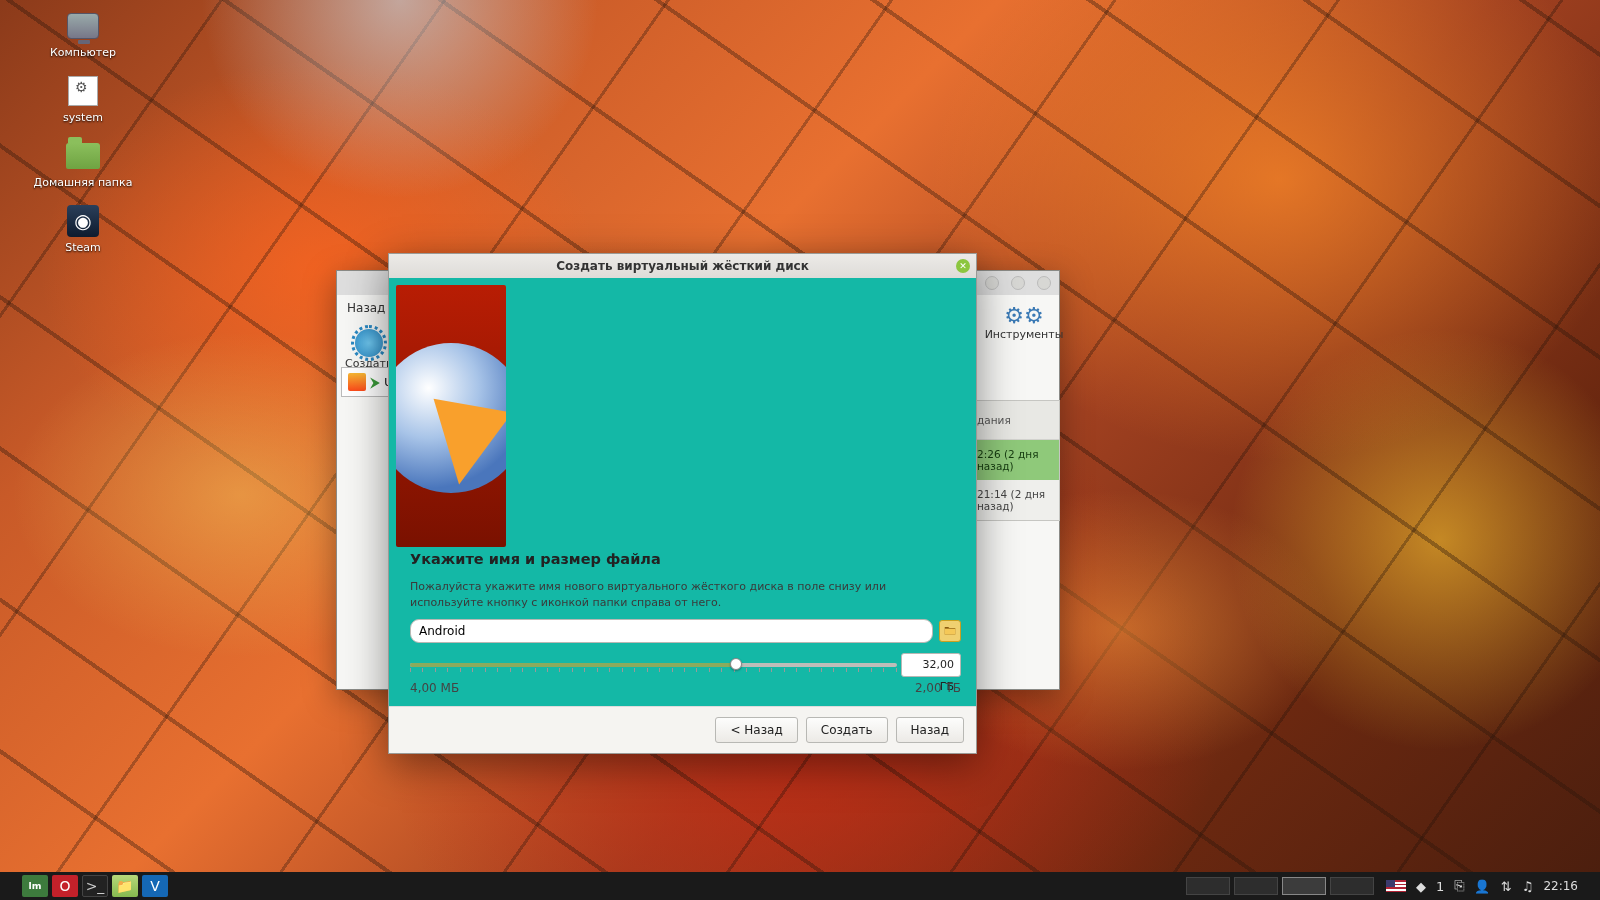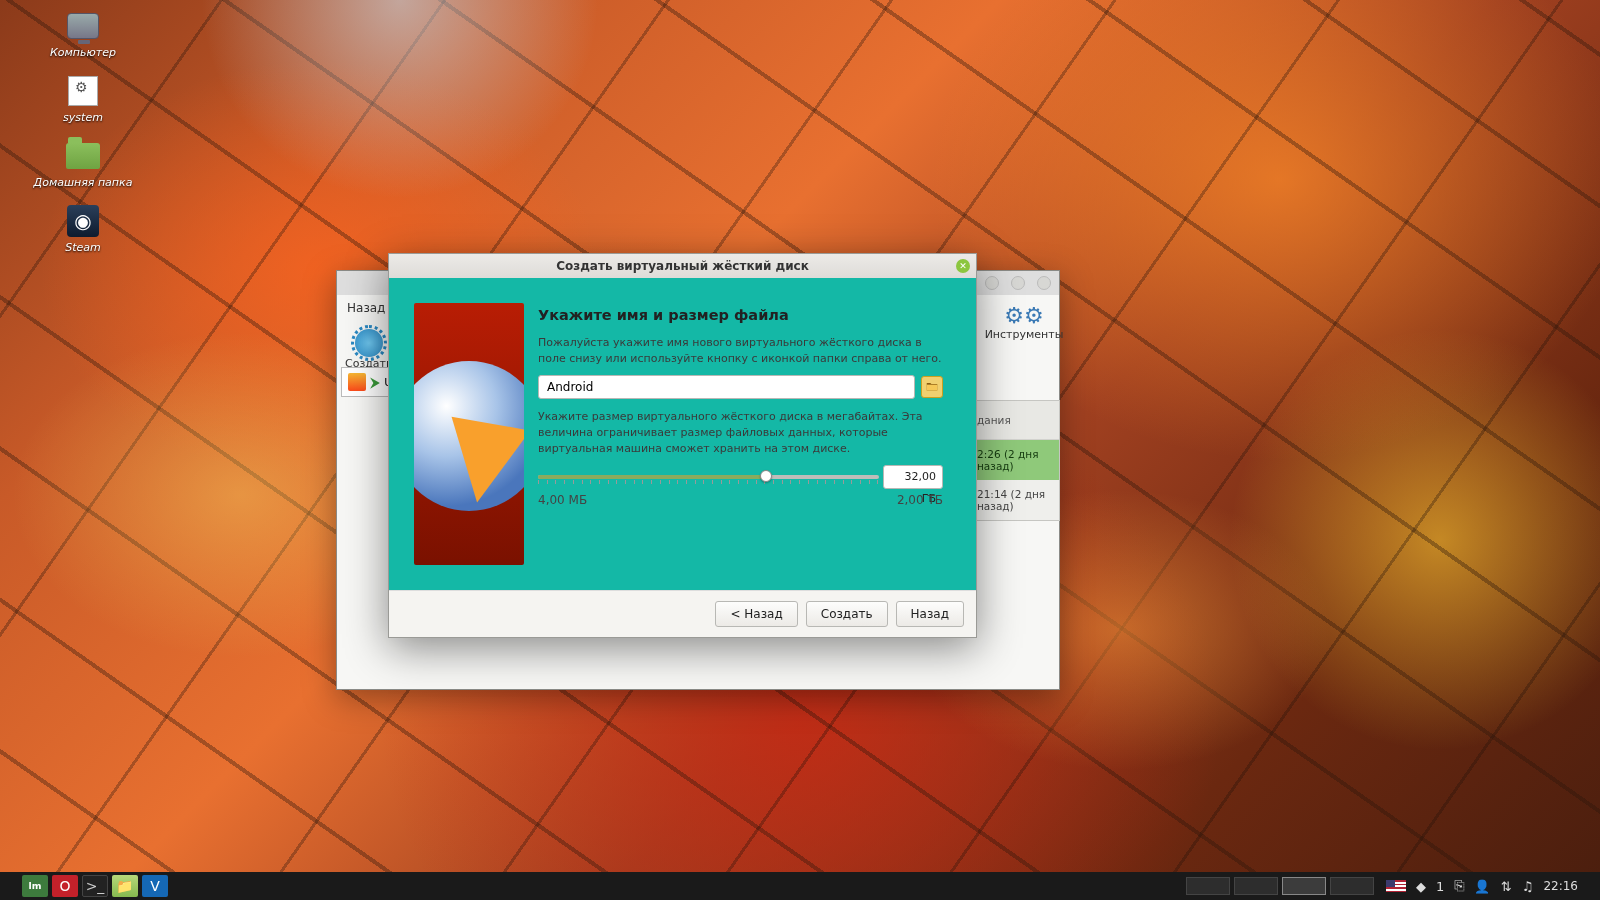--- a/index.html
+++ b/index.html
@@ -16,21 +16,21 @@
   repeating-linear-gradient(-55deg, transparent 0 180px, rgba(30,15,8,.3) 180px 183px);
 }
 .wallpaper::after { content:""; position:absolute; inset:0; background:
   radial-gradient(ellipse 350px 250px at 15% 55%, rgba(255,220,100,.4), transparent 65%),
   radial-gradient(ellipse 300px 200px at 70% 70%, rgba(255,160,60,.5), transparent 70%),
   radial-gradient(ellipse 200px 180px at 40% 40%, rgba(230,90,30,.5), transparent 70%);
 }
 .sky { position:absolute; top:0; left:200px; width:400px; height:200px; background: radial-gradient(ellipse at 50% 0%, rgba(200,220,235,.6), transparent 70%); }
 
 
-.desktop-icons { position:absolute; top:8px; left:8px; display:flex; flex-direction:column; gap:14px;font-style:italic; }
+.desktop-icons { position:absolute; top:8px; left:8px; display:flex; flex-direction:column; gap:14px; }
 .dicon { width:150px; display:flex; flex-direction:column; align-items:center; gap:2px; cursor:pointer; }
 .dicon .ibox { width:36px; height:36px; display:flex; align-items:center; justify-content:center; font-size:26px; }
 .dicon .lbl { color:#fff; font-size:11px; text-shadow:0 1px 2px #000; text-align:center; }
 .ico-computer { background: linear-gradient(#9aa,#778); border-radius:4px; width:32px; height:26px; border:1px solid #556; position:relative; }
 .ico-computer::after { content:""; position:absolute; bottom:-6px; left:10px; width:12px; height:4px; background:#667; border-radius:1px;}
 .ico-home { background: linear-gradient(#8bbf5c,#6fa342); width:34px; height:26px; border-radius:3px 3px 2px 2px; position:relative; }
 .ico-home::before { content:""; position:absolute; top:-6px; left:2px; width:14px; height:6px; background:#8bbf5c; border-radius:2px 2px 0 0;}
 .ico-system { background:#fff; border:1px solid #aaa; width:30px; height:30px; position:relative; }
 .ico-system::after { content:"⚙"; position:absolute; top:2px; left:6px; font-size:14px; color:#555; }
 .ico-steam { background: linear-gradient(#2a3f5a,#0e1b2e); width:32px; height:32px; border-radius:4px; display:flex; align-items:center; justify-content:center; color:#fff; font-size:20px; }
@@ -53,29 +53,29 @@
 
 .snap { position:absolute; left:970px; top:400px; width:90px; background:#efefec; border:1px solid #c6c6c2; font-size:10.5px;}
 .snap-h { background:#e8e8e4; padding:13px 6px; color:#555; border-bottom:1px solid #d2d2ce;}
 .snap-r { padding:8px 6px; color:#444;}
 .snap-r.hl { background:#8fc97a; color:#153b0f;}
 
 
 .dialog { position:absolute; left:388px; top:253px; width:589px; background:#14b8a6; border:1px solid #9a9a96; box-shadow: 0 10px 40px rgba(0,0,0,.45);}
 .dialog .dlg-title { height:24px; background: linear-gradient(#eceae7,#dedcd8); display:flex; align-items:center; justify-content:center; font-size:12px; font-weight:bold; color:#333; position:relative;}
 .dlg-title .close { position:absolute; right:6px; width:14px; height:14px; background:#8cc63f; border-radius:50%; display:flex; align-items:center; justify-content:center; color:#fff; font-size:9px; cursor:pointer; }
-.dialog .dlg-body { display:flex; padding:25px;}
+.dialog .dlg-body { display:flex; padding:7px;flex-direction:column;}
 .dialog .illus { width:110px; height:262px; background: linear-gradient(#b81d04 0%, #7a1100 100%); border-radius:2px; position:relative; overflow:hidden; flex-shrink:0;}
 .illus .disc { position:absolute; left:-20px; top:58px; width:150px; height:150px; border-radius:50%; background: radial-gradient(circle at 35% 30%, #fff, #a8c4e8 35%, #4a76bc 70%); }
 .illus .wedge { position:absolute; left:30px; top:120px; width:0; height:0; border-left:40px solid transparent; border-right:40px solid transparent; border-top:80px solid #f9a02c; transform: rotate(10deg);}
 .dialog .content { flex:1; padding: 4px 8px 4px 14px; color:#222;}
 .content h2 { font-size:14.5px; font-weight:bold; margin-bottom:12px; }
 .content p { font-size:11px; color:#3a3a3a; line-height:1.45; margin-bottom:8px;}
 .name-row { display:flex; gap:6px; align-items:center; margin:4px 0 10px 0;}
-.name-row input { flex:1; height:24px; border:1px solid #b8b8b4; background:#fff; padding:0 8px; font-size:12px; border-radius:3px; }
+.name-row input { flex:1; height:24px; border:1px solid #b8b8b4; background:#fff; padding:0 8px; font-size:12px; border-radius:9px; }
 .browse { width:22px; height:22px; background:#f0d070; border:1px solid #caa020; border-radius:3px; display:flex; align-items:center; justify-content:center; cursor:pointer;}
 .browse svg { width:14px; height:14px; }
 .slider-row { display:flex; align-items:center; gap:4px; margin-top:6px;}
 .slider-wrap { flex:1; position:relative; height:18px;}
 .track { position:absolute; left:0; right:0; top:7px; height:4px; background: #bdbdb9; border-radius:2px;}
 .track-fill { position:absolute; left:0; top:7px; height:4px; background:#8aab5d; border-radius:2px;}
 .ticks { position:absolute; left:0; right:0; top:12px; height:5px; display:flex; justify-content:space-between;}
 .ticks span { width:1px; height:4px; background:#999;}
 .thumb { position:absolute; top:2px; width:12px; height:12px; background:#fff; border:1px solid #888; border-radius:50%; box-shadow:0 1px 2px rgba(0,0,0,.3); cursor:pointer;}
 .sizebox { width:60px; height:24px; border:1px solid #b8b8b4; background:#fff; font-size:11px; text-align:right; padding:0 6px; border-radius:3px; line-height:22px;}
@@ -185,21 +185,20 @@
       <p>Пожалуйста укажите имя нового виртуального жёсткого диска в поле снизу или используйте кнопку с иконкой папки справа от него.</p>
       <div class="name-row">
         <input type="text" value="Android" style="">
         <div class="browse">
           <svg viewBox="0 0 24 24">
               <path fill="#8a5c10" d="M3 5h6l2 2h10v11H3z"></path>
               <path fill="#f5c857" d="M3 8h18v10H3z"></path>
             </svg>
         </div>
       </div>
-      <p>Укажите размер виртуального жёсткого диска в мегабайтах. Эта величина ограничивает размер файловых данных, которые виртуальная машина сможет хранить на этом диске.</p>
       <div class="slider-row">
         <div class="slider-wrap">
           <div class="track"></div>
           <div class="track-fill" id="track-fill" style="width: 67%;"></div>
           <div class="ticks">
               <span></span>
               <span></span>
               <span></span>
               <span></span>
               <span></span>

